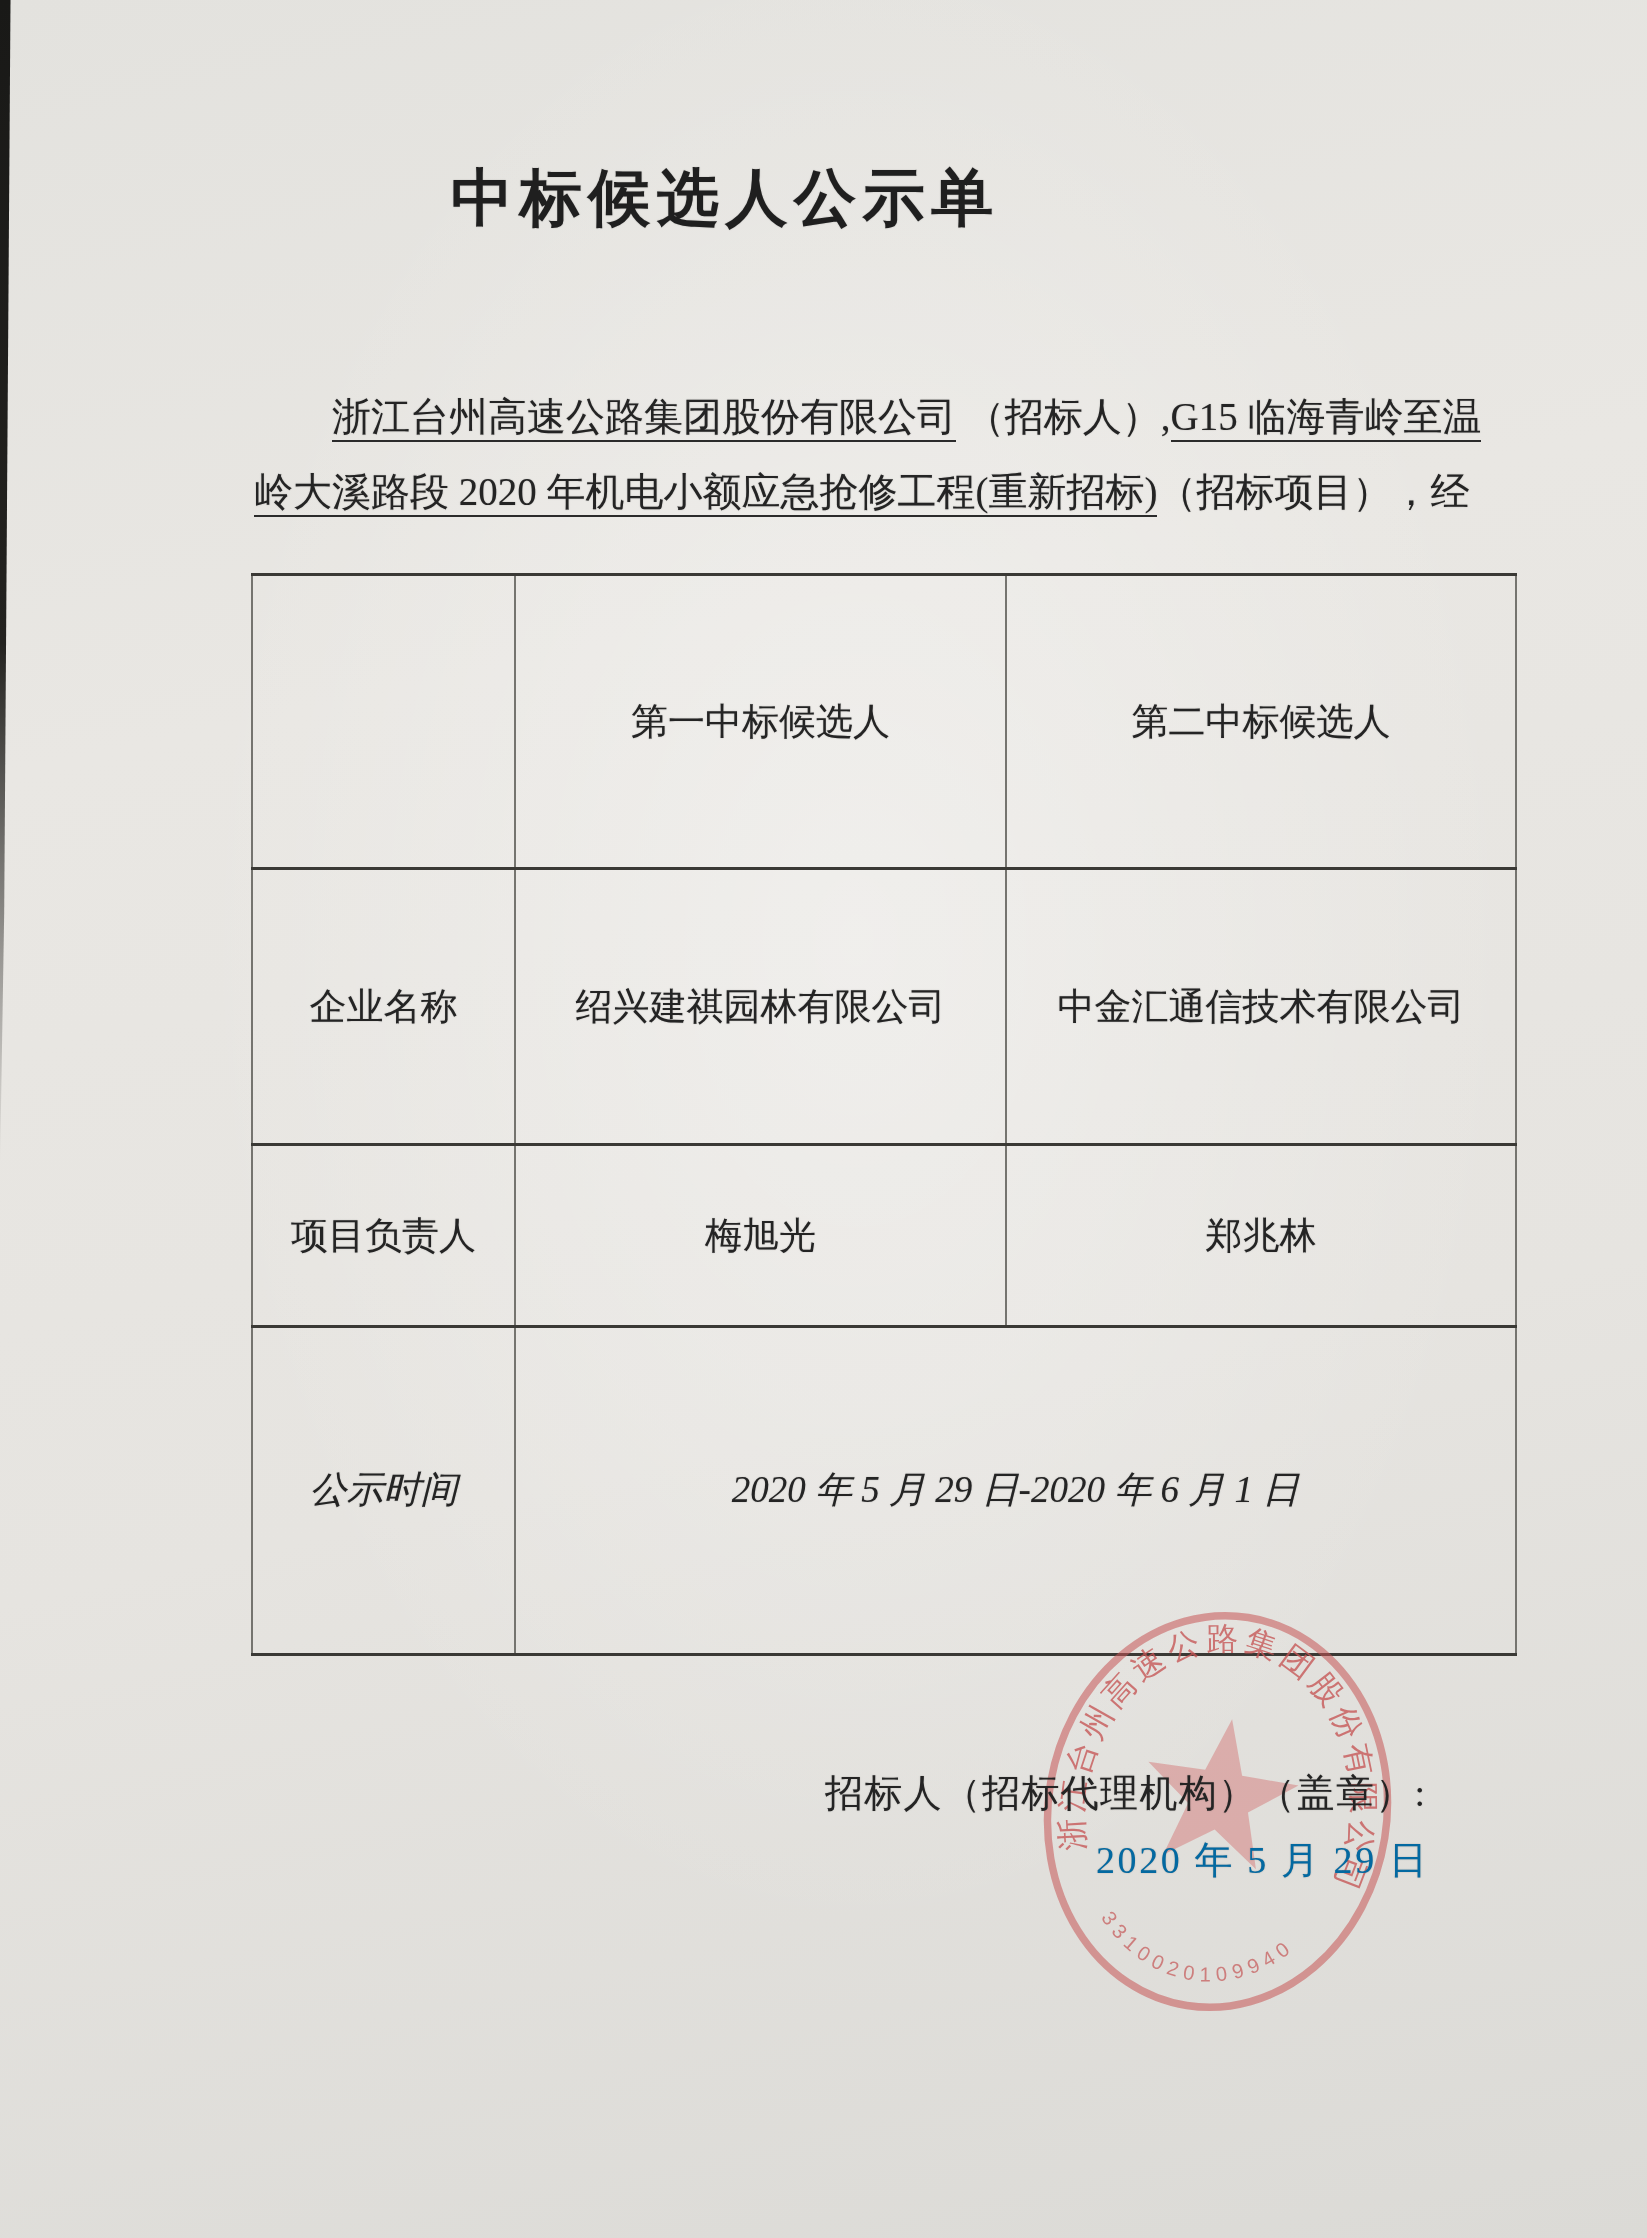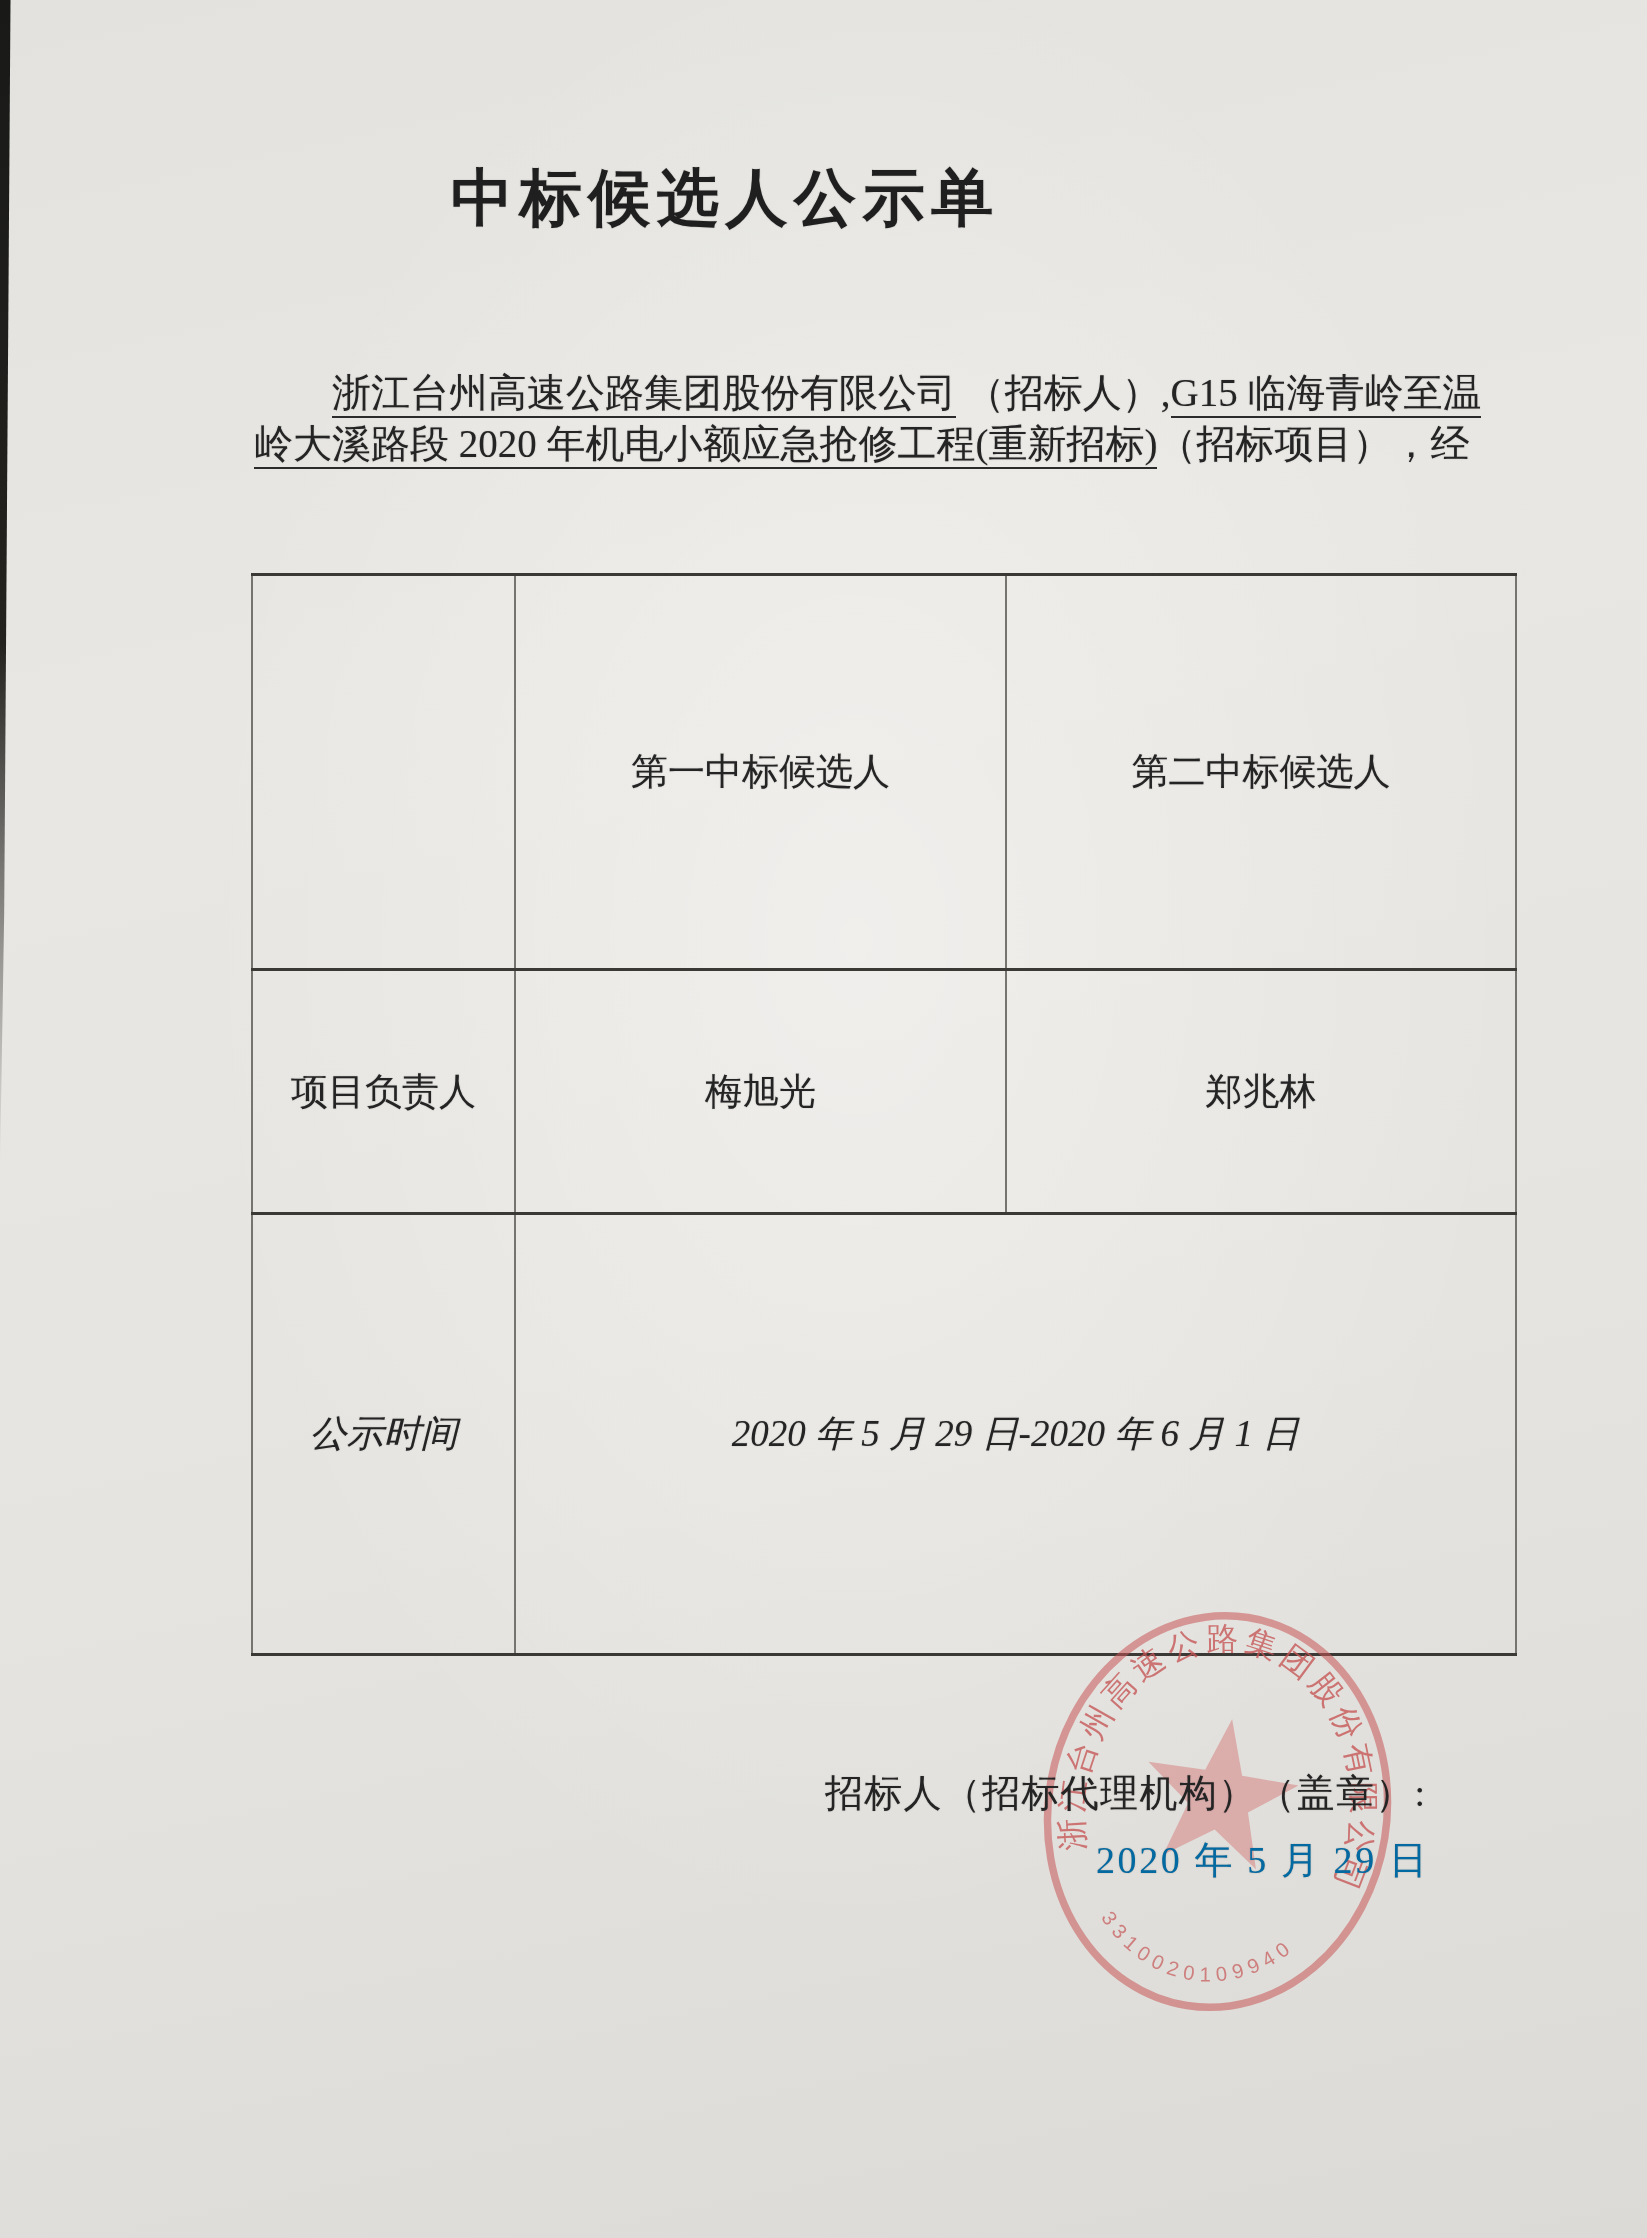--- a/index.html
+++ b/index.html
@@ -26,21 +26,21 @@
     font-family:"Liberation Sans", sans-serif;
     font-weight:900;
     font-size:62px;letter-spacing:6.6px;color:#1f1f1f;
   }
 
   .para{
     position:absolute;left:254px;top:367px;width:1268px;
     font-size:39px;line-height:51px;color:#242424;
     white-space:nowrap;
   }
-  .para .line{height:51px;}
+  .para .line{height:51px;margin-top:24px;}
   .para .indent{padding-left:78px;}
   .u{border-bottom:2.6px solid #2b2b2b;padding-bottom:2px;}
 
   table.bid{
     position:absolute;left:251px;top:573px;
     width:1264px;height:1083px;
     border-collapse:collapse;table-layout:fixed;
     font-size:37px;color:#242424;
   }
   table.bid td{
@@ -86,20 +86,25 @@
       <col style="width:263px">
       <col style="width:491px">
       <col style="width:510px">
     </colgroup>
   <tbody>
       <tr style="height:227px;">
     <td></td>
     <td>第一中标候选人</td>
     <td>第二中标候选人</td>
   </tr>
+  <tr style="height:213px;">
+    <td>企业名称</td>
+    <td>绍兴建祺园林有限公司</td>
+    <td>中金汇通信技术有限公司</td>
+  </tr>
   <tr style="height:140px;">
     <td>项目负责人</td>
     <td>梅旭光</td>
     <td>郑兆林</td>
   </tr>
   <tr style="height:253px;font-style:italic;">
     <td>公示时间</td>
     <td colspan="2">2020 年 5 月 29 日-2020 年 6 月 1 日</td>
   </tr>
 </tbody>

